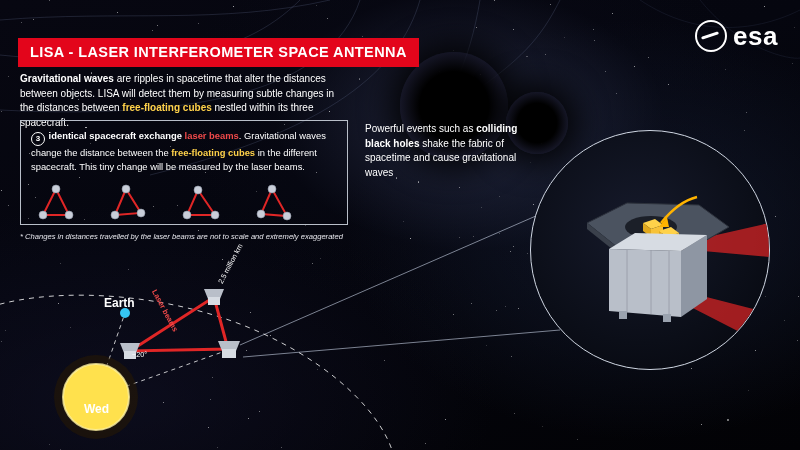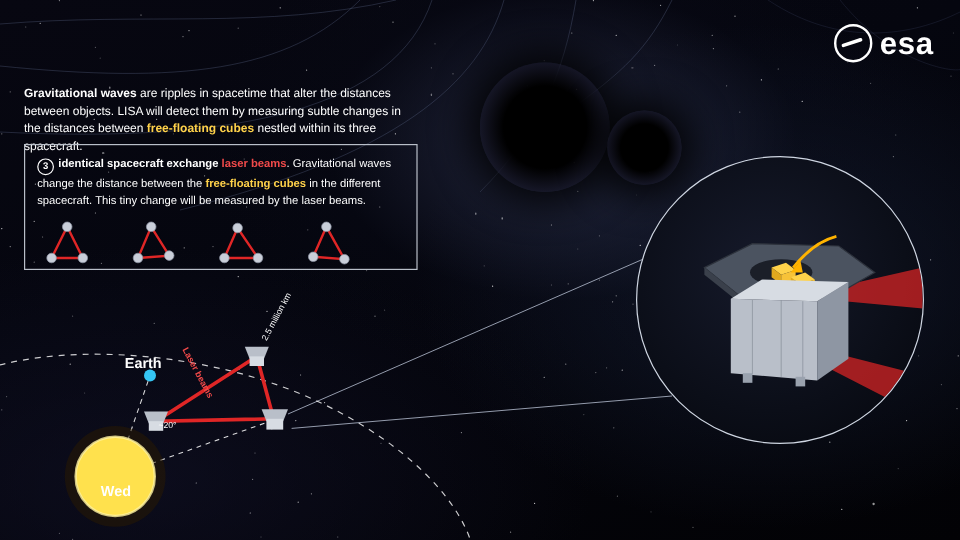--- a/index.html
+++ b/index.html
@@ -453,20 +453,23 @@
   </svg>
 
   <div class="bh" style="left:400px; top:52px; width:108px; height:108px;"></div>
   <div class="bh" style="left:506px; top:92px; width:62px; height:62px;"></div>
 
   <div class="esa-logo">
     <span class="ring"></span>
     <span class="word">esa</span>
   </div>
 
+  <div class="title-bar">
+    <div class="t">LISA - LASER INTERFEROMETER SPACE ANTENNA</div>
+  </div>
 
   <div class="intro">
     <b>Gravitational waves</b><span> are ripples in spacetime that alter the distances between objects. LISA will detect them by measuring subtle changes in the distances between </span><span class="ff">free-floating cubes</span><span> nestled within its three spacecraft.</span>
   </div>
 
   <div class="box">
     <div class="box-text">
       <span class="circ3">3</span>
       <b>identical spacecraft exchange </b><span class="lb">laser beams</span><span>. Gravitational waves change the distance between the </span><span class="ffc">free-floating cubes</span><span> in the different spacecraft. This tiny change will be measured by the laser beams.</span>
     </div>
@@ -488,21 +491,25 @@
         <circle cx="158" cy="38" r="4"></circle>
           <circle cx="186" cy="38" r="4"></circle>
           <circle cx="169" cy="13" r="4"></circle>
         <circle cx="232" cy="37" r="4"></circle>
           <circle cx="258" cy="39" r="4"></circle>
           <circle cx="243" cy="12" r="4"></circle>
       </g>
     </svg>
   </div>
 
-
+  <div class="footnote">* Changes in distances travelled by the laser beams are not to scale and extremely exaggerated</div>
+
+  <div class="right-text">
+    <span>Powerful events such as </span><b>colliding black holes</b><span> shake the fabric of spacetime and cause gravitational waves</span>
+  </div>
 
   <svg style="position:absolute; left:0; top:0; width:800px; height:450px; pointer-events:none;">
     <g stroke="#aab3c4" stroke-width="0.8" fill="none" opacity="0.9">
       <path d="M 240 345 L 545 212"></path>
       <path d="M 243 357 L 560 330"></path>
     </g>
   </svg>
 
   <div class="callout">
     <svg class="callout-svg" viewBox="0 0 238 238">

